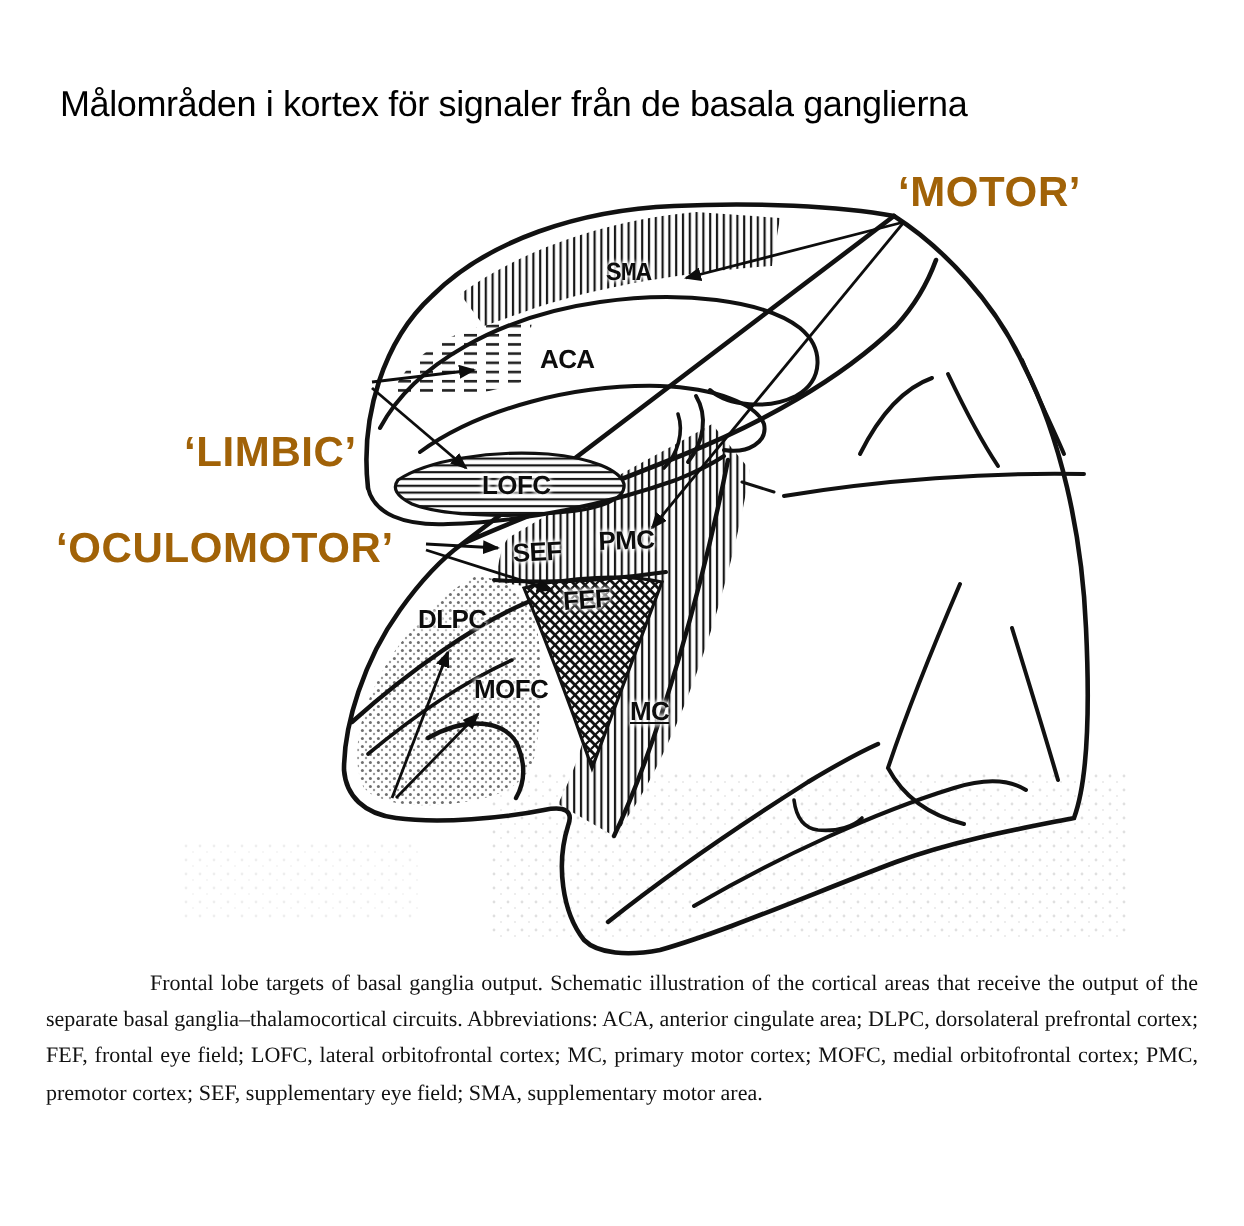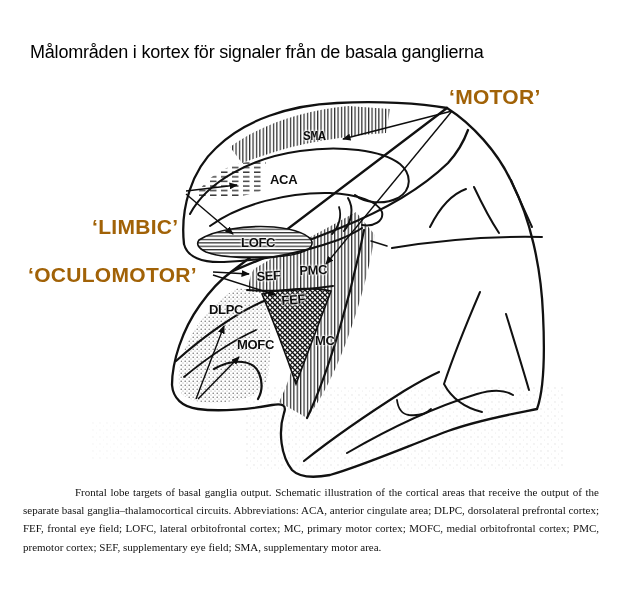--- a/index.html
+++ b/index.html
@@ -26,21 +26,21 @@
     text-shadow:0 0 2px #fff,0 0 2px #fff,0 0 3px #fff;
   }
   .lbl-sma{left:303px;top:129px;font-family:Liberation Mono, monospace;}
   .lbl-aca{left:250px;top:172px;margin-left:20px;}
   .lbl-mofc{left:241px;top:235px;}
   .lbl-sef{left:256px;top:269px;transform:rotate(-3deg);}
   .lbl-pmc{left:299px;top:263px;transform:rotate(-2deg);}
   .lbl-fef{left:281px;top:293px;transform:rotate(-4deg);}
   .lbl-dlpc{left:209px;top:302px;}
   .lbl-lofc{left:237px;top:337px;}
-  .lbl-mc{left:315px;top:333px;}
+  .lbl-mc{left:315px;top:348px;text-decoration:underline;}
   .caption{
     position:absolute;left:23px;top:483px;width:576px;
     font-family:"Liberation Serif",serif;
     font-size:11px;line-height:18.2px;color:#111;
     text-align:justify;text-indent:52px;
   }
 </style>
 </head>
 <body>
 

